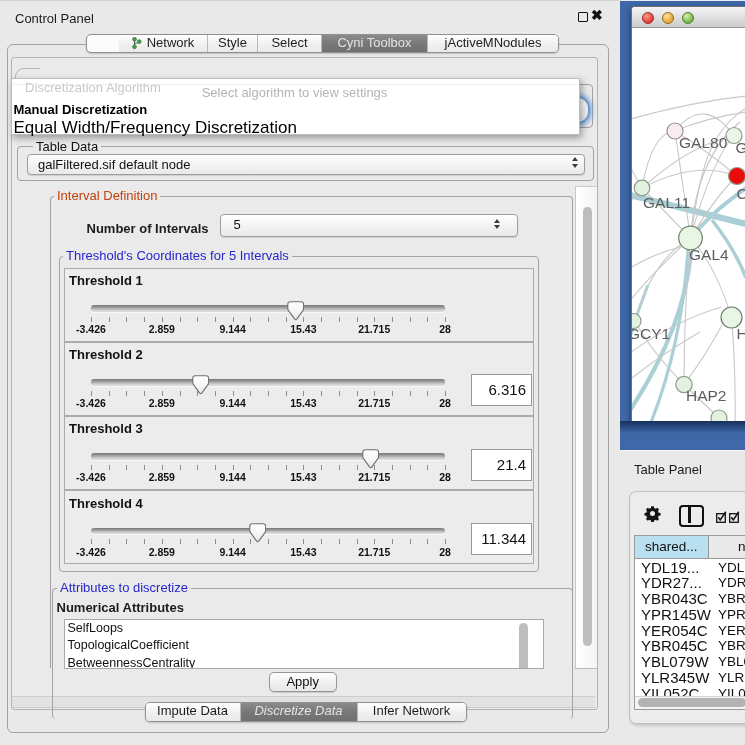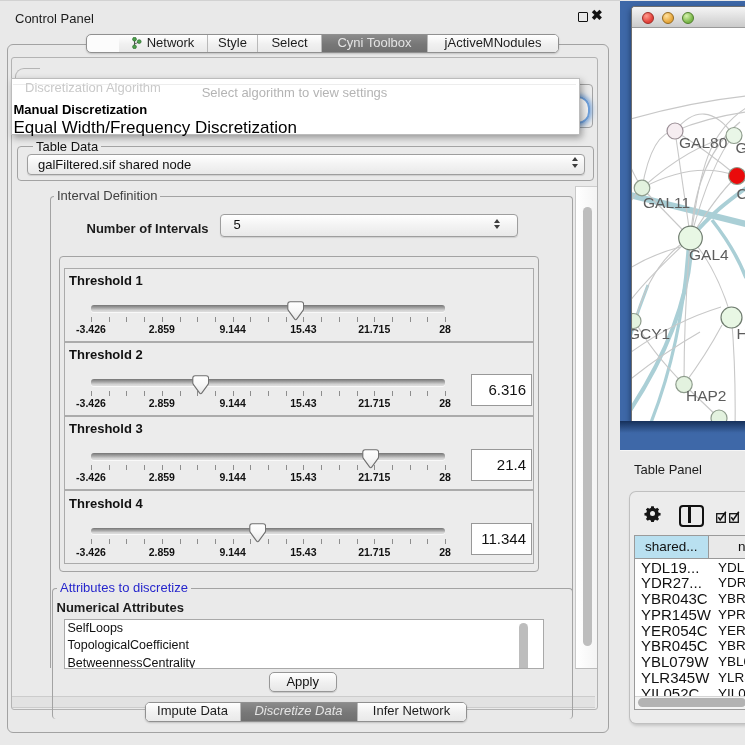--- a/index.html
+++ b/index.html
@@ -63,36 +63,37 @@
   <div class="s" style="width:130px;">jActiveMNodules</div>
 </div>
 
 <div class="abs" style="left:14.5px;top:67.5px;width:24px;height:14px;border-top:1.5px solid #b5b5b5;border-left:1.5px solid #b5b5b5;border-radius:9px 0 0 0;"></div>
 <div class="grp" style="left:17px;top:84px;width:574px;height:42px;"></div>
 
 <div class="abs" style="left:552px;top:96px;width:34px;height:24px;border-radius:0 12px 12px 0;background:linear-gradient(#fafafa,#e8e8e8);border:2px solid #6d9ed9;box-shadow:0 0 5px 1.5px rgba(90,145,210,0.85);"></div>
 
 <div class="grp" style="left:17px;top:146px;width:575px;height:33px;"></div>
 <div class="grplbl" style="left:33px;top:139.5px;color:#111;">Table Data</div>
-<div class="combo" style="left:27px;top:153.5px;width:556px;height:19px;line-height:19px;"><span style="margin-left:10px;">galFiltered.sif shared node</span></div>
+<div class="combo" style="left:27px;top:153.5px;width:556px;height:19px;line-height:19px;"><span style="margin-left:10px;">galFiltered.sif default node</span></div>
 <div class="arrows" style="left:571px;top:157px;">
       <div class="up"></div>
       <div class="dn"></div>
     </div>
 
 <div class="grp" style="left:50px;top:195.5px;width:521px;height:471px;border-bottom:none;border-radius:4px 4px 0 0;"></div>
-<div class="grplbl" style="left:54px;top:189px;color:#404040;">Interval Definition</div>
+<div class="grplbl" style="left:54px;top:189px;color:#c2410c;">Interval Definition</div>
 <div class="abs t13 bold" style="left:86.5px;top:221px;">Number of Intervals</div>
 <div class="combo" style="left:219.5px;top:214px;width:296.5px;height:20.5px;line-height:20.5px;"><span style="margin-left:13px;">5</span></div>
 <div class="arrows" style="left:493px;top:218.5px;">
       <div class="up"></div>
       <div class="dn"></div>
     </div>
 
 <div class="grp" style="left:58.5px;top:255.5px;width:478px;height:314px;"></div>
+<div class="grplbl" style="left:63px;top:249px;color:#2626cc;">Threshold's Coordinates for 5 Intervals</div>
 
 <div class="tpanel" style="top:267.5px;"></div>
 <div class="ttl" style="top:273.0px;">Threshold 1</div>
 <div class="track" style="top:305px;"></div>
 <div class="tick" style="left:91.0px;top:316.5px;"></div>
     <div class="tick" style="left:108.7px;top:316.5px;"></div>
     <div class="tick" style="left:126.4px;top:316.5px;"></div>
     <div class="tick" style="left:144.1px;top:316.5px;"></div>
     <div class="tick" style="left:161.8px;top:316.5px;"></div>
     <div class="tick" style="left:179.5px;top:316.5px;"></div>

